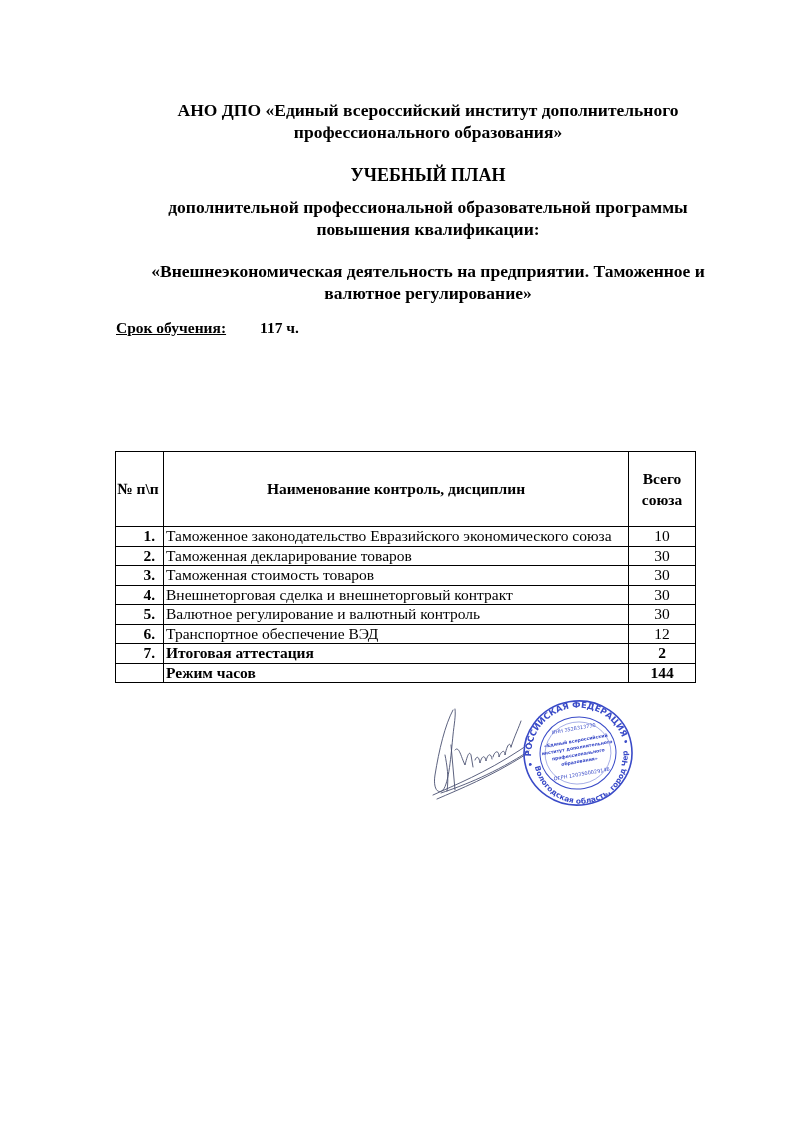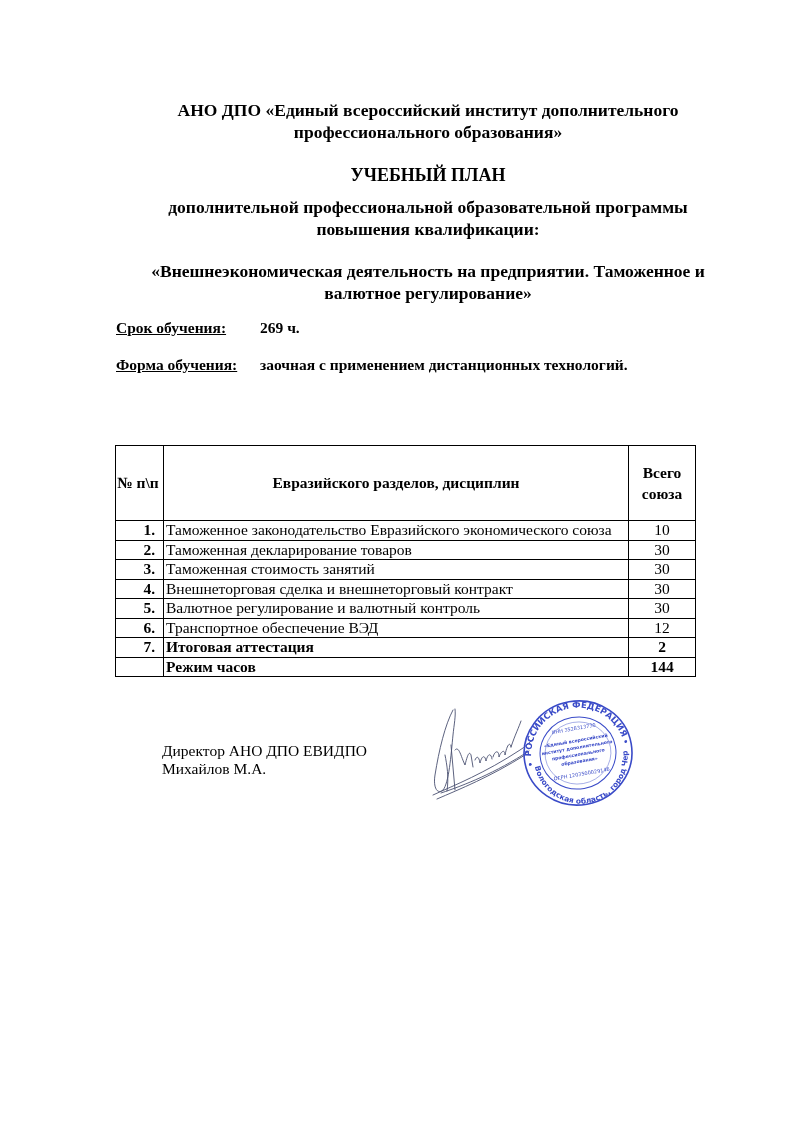--- a/index.html
+++ b/index.html
@@ -75,21 +75,21 @@
       vertical-align: middle;
     }
     table.plan th.num-h { text-align: left; padding-left: 1px; }
     table.plan th.hours-h { white-space: normal; line-height: 21px; }
     table.plan td { height: 18.5px; }
     table.plan td.num { text-align: right; font-weight: bold; padding-right: 8px; }
     table.plan td.name { text-align: left; }
     table.plan td.hours { text-align: center; }
     table.plan tr.bold td { font-weight: bold; }
     table.plan tr.total td { border-bottom: 1.5px solid #000; }
-    table.plan { border: 1.5px solid #000; }
+    table.plan { border: 1.5px solid #000; margin-top: 6px; }
 
     .signature-text {
       position: absolute;
       left: 162px;
       top: 742px;
       font-size: 15.5px;
       line-height: 18px;
     }
 
     .signature {
@@ -123,56 +123,53 @@
     <div>дополнительной профессиональной образовательной программы</div>
     <div>повышения квалификации:</div>
   </div>
 
   <div class="center-block program-name">
     <div>«Внешнеэкономическая деятельность на предприятии. Таможенное и</div>
     <div>валютное регулирование»</div>
   </div>
 
   <div class="info-row info-1">
-    <span class="lbl">Срок обучения:</span><span>269 ч.</span>
-  </div>
-  <div class="info-row info-2">
-    <span class="lbl">Форма обучения:</span><span>заочная с применением дистанционных технологий.</span>
+    <span class="lbl">Срок обучения:</span><span>117 ч.</span>
   </div>
 
   <table class="plan">
     <colgroup>
       <col style="width:48px">
       <col style="width:465px">
       <col style="width:67px">
     </colgroup>
     <thead>
       <tr>
         <th class="num-h">№ п\п</th>
-        <th>Евразийского разделов, дисциплин</th>
+        <th>Наименование контроль, дисциплин</th>
         <th class="hours-h">
           <div>Всего</div>
           <div>союза</div>
         </th>
       </tr>
     </thead>
     <tbody>
       <tr>
         <td class="num">1.</td>
         <td class="name">Таможенное законодательство Евразийского экономического союза</td>
         <td class="hours">10</td>
       </tr>
       <tr>
         <td class="num">2.</td>
         <td class="name">Таможенная декларирование товаров</td>
         <td class="hours">30</td>
       </tr>
       <tr>
         <td class="num">3.</td>
-        <td class="name">Таможенная стоимость занятий</td>
+        <td class="name">Таможенная стоимость товаров</td>
         <td class="hours">30</td>
       </tr>
       <tr>
         <td class="num">4.</td>
         <td class="name">Внешнеторговая сделка и внешнеторговый контракт</td>
         <td class="hours">30</td>
       </tr>
       <tr>
         <td class="num">5.</td>
         <td class="name">Валютное регулирование и валютный контроль</td>
@@ -189,24 +186,20 @@
         <td class="hours">2</td>
       </tr>
       <tr class="bold total">
         <td class="num"></td>
         <td class="name">Режим часов</td>
         <td class="hours">144</td>
       </tr>
     </tbody>
   </table>
 
-  <div class="signature-text">
-    <div>Директор АНО ДПО ЕВИДПО</div>
-    <div>Михайлов М.А.</div>
-  </div>
 
   <svg class="signature" viewBox="0 0 120 115">
     <g fill="none" stroke="#4a5070" stroke-width="0.9" stroke-linecap="round">
       <path d="M28 15 C 20 30, 14 55, 10 80 C 8 92, 12 100, 18 95 C 24 88, 26 60, 28 40 C 29 30, 31 20, 30 14"></path>
       <path d="M20 60 C 22 70, 24 82, 22 96"></path>
       <path d="M26 50 L 30 95"></path>
       <path d="M30 55 C 34 50, 36 62, 40 70 C 42 62, 44 55, 46 60 L 48 72"></path>
       <path d="M50 65 C 52 60, 54 62, 55 68 C 57 60, 60 60, 61 66 C 63 58, 66 58, 67 64"></path>
       <path d="M68 62 C 70 55, 74 55, 74 62 C 76 56, 80 54, 80 60 C 82 50, 85 46, 86 52"></path>
       <path d="M86 52 C 90 40, 94 32, 96 26"></path>

